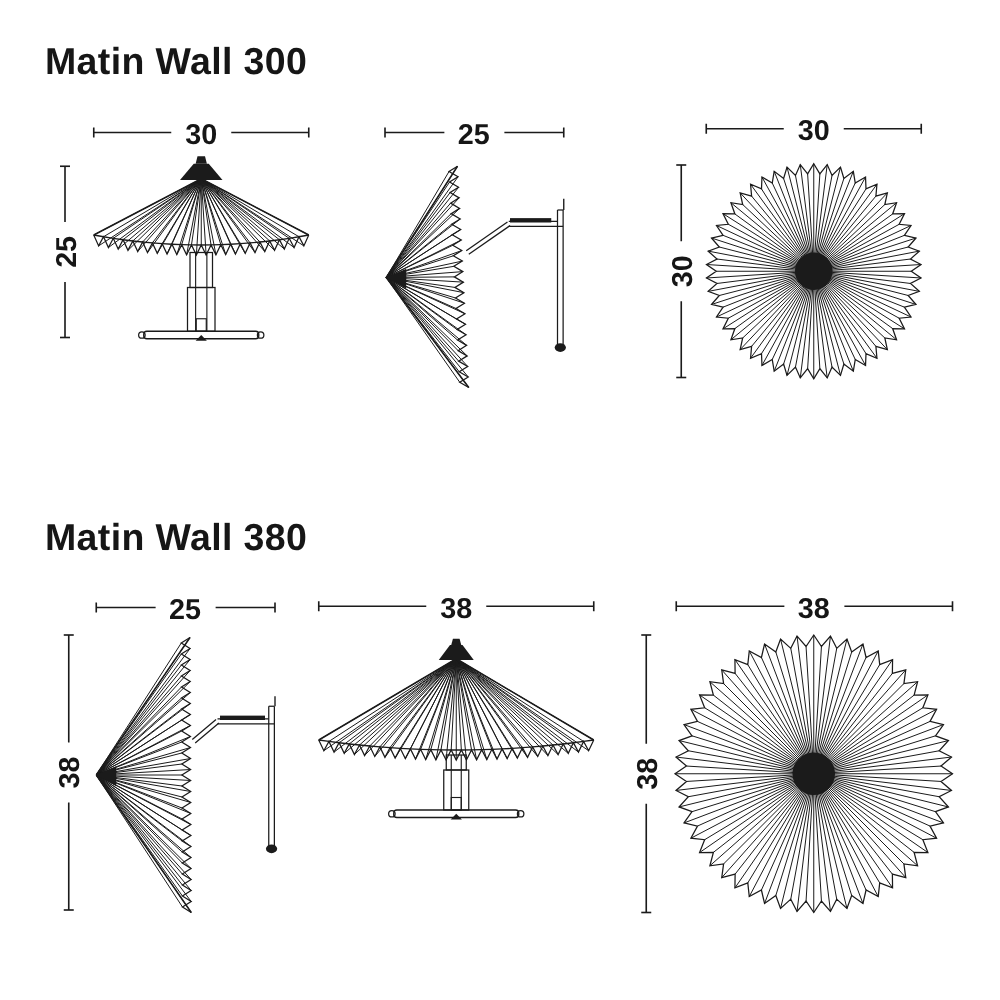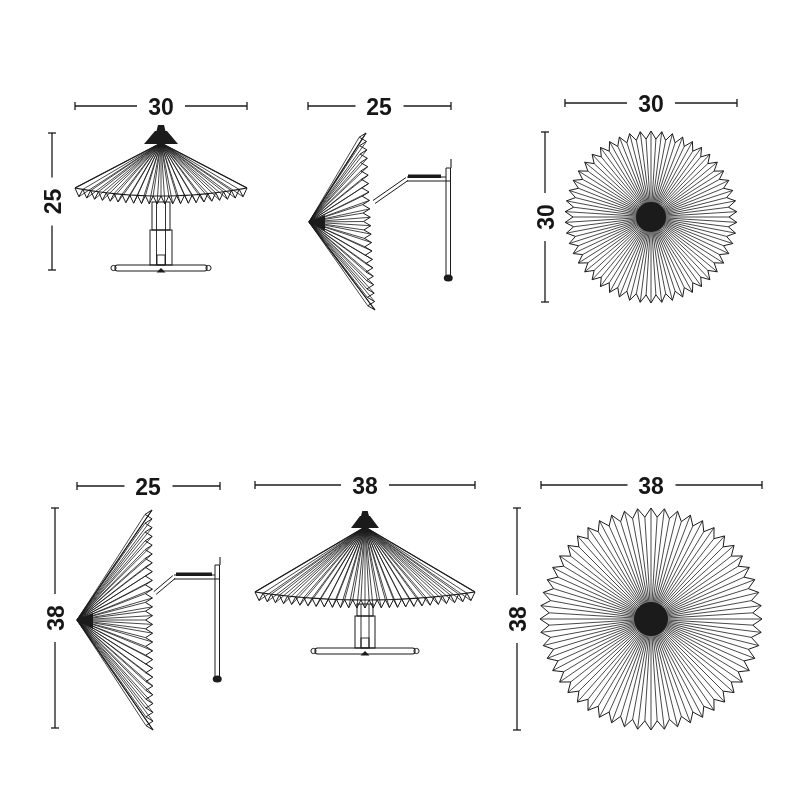--- a/index.html
+++ b/index.html
@@ -19,20 +19,22 @@
     font-family:"Liberation Sans", sans-serif;
     font-size:23px; font-weight:600; fill:#161616;
     text-anchor:middle;
   }
 </style>
 </head>
 <body>
 
 <div class="sheet">
 
+  <div class="title" style="top:33px">Matin Wall 300</div>
+  <div class="title" style="top:414px">Matin Wall 380</div>
 
   <svg class="view" id="view-300-front" width="230" height="200" style="left:35px;top:90px">
     <g class="art">
         <g>
           <line x1="40" y1="12" x2="40" y2="20" stroke="#1b1b1b" stroke-width="1.3"></line>
           <line x1="212" y1="12" x2="212" y2="20" stroke="#1b1b1b" stroke-width="1.3"></line>
           <line x1="40" y1="16" x2="102" y2="16" stroke="#1b1b1b" stroke-width="1.3"></line>
           <line x1="150" y1="16" x2="212" y2="16" stroke="#1b1b1b" stroke-width="1.3"></line>
         </g>
         <g>

